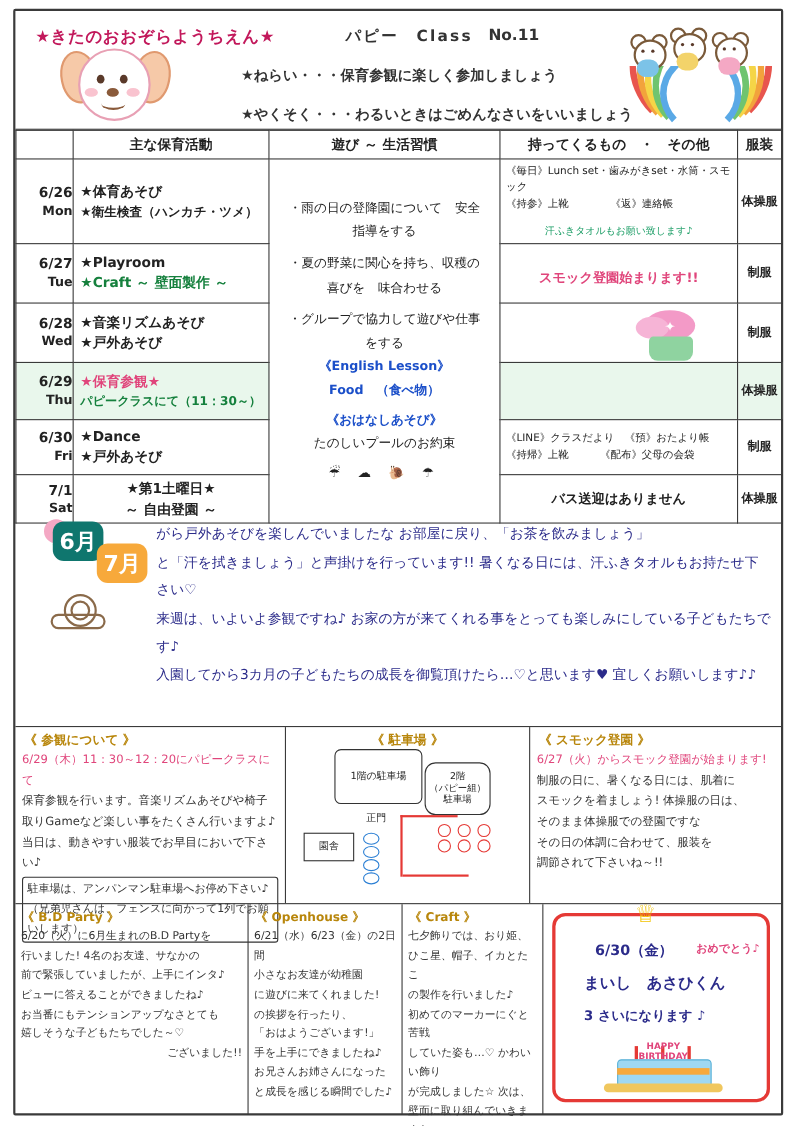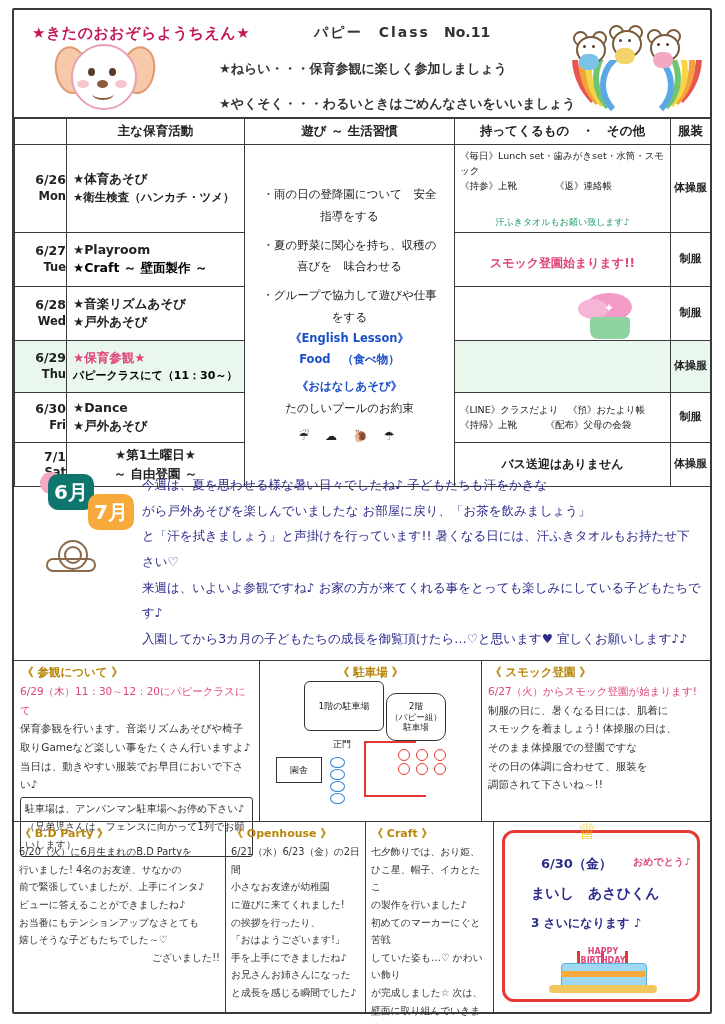--- a/index.html
+++ b/index.html
@@ -86,21 +86,21 @@
   .c-date{width:52px;}
   .c-act{width:178px;}
   .c-play{width:210px;}
   .c-bring{width:216px;}
   .c-wear{width:40px;}
   .datecell{text-align:right;font-size:12.5px;font-weight:bold;line-height:1.35;padding:2px 0;}
   .datecell .d{display:block;}
   .datecell .w{display:block;font-size:11.5px;}
   .act{font-size:12.5px;font-weight:bold;padding:3px 6px;line-height:1.5;}
   .act .pink{color:#e0457b;}
-  .act .blue{color:#000000;}
+  .act .blue{color:#15803d;}
   .playcell{font-size:11.5px;line-height:1.85;padding:6px 12px;text-align:center;}
   .playcell .b{color:#1b4fc9;font-weight:bold;}
   .bring{font-size:9.5px;line-height:1.6;padding:3px 5px;}
   .bring .hl{color:#e0457b;font-weight:bold;font-size:12px;}
   .bring .grn{color:#169b62;font-size:9px;}
   .wear{text-align:center;font-size:11px;font-weight:bold;line-height:1.15;}
   .hl-row{background:#e9f7ec;}
   
   .pot{position:absolute;right:24px;top:4px;width:72px;height:54px;}
   .pot .fl{position:absolute;width:46px;height:28px;border-radius:50%;background:#f39ac7;left:12px;top:2px;}
@@ -286,21 +286,21 @@
             <div class="b">《English Lesson》</div>
             <div class="b">Food　（食べ物）</div>
             <div style="height:6px"></div>
             <div class="b">《おはなしあそび》</div>
             <div>たのしいプールのお約束</div>
             <div class="wx" style="margin-top:6px;">☔ ☁ 🐌 ☂</div>
           </td>
           <td class="bring" style="position:relative;">
             <div style="white-space:pre-line">《毎日》Lunch set・歯みがきset・水筒・スモック
 《持参》上靴　　　　《返》連絡帳</div>
-            <div class="grn" style="margin-top:21px;text-align:center;">汗ふきタオルもお願い致します♪</div>
+            <div class="grn" style="margin-top:10px;text-align:center;">汗ふきタオルもお願い致します♪</div>
           </td>
           <td class="wear">体操服</td>
         </tr>
 
         <tr style="height:54px;">
           <td class="datecell">
             <span class="d">6/27</span>
             <span class="w">Tue</span>
           </td>
           <td class="act">
@@ -387,21 +387,20 @@
       <div style="position:absolute;left:12px;top:18px;width:14px;height:14px;border-radius:50%;background:#bfe3a8;"></div>
     </div>
     <div class="mon-badge">6月</div>
     <div class="mon-badge2">7月</div>
     <div class="snail">
       <div class="sh"></div>
         <div class="sh2"></div>
         <div class="bd"></div>
     </div>
     <div class="letter-text">
-      <p>今週は、夏を思わせる様な暑い日々でしたね♪ 子どもたちも汗をかきな</p>
       <p>がら戸外あそびを楽しんでいましたな お部屋に戻り、「お茶を飲みましょう」</p>
       <p>と「汗を拭きましょう」と声掛けを行っています!! 暑くなる日には、汗ふきタオルもお持たせ下さい♡</p>
       <p>来週は、いよいよ参観ですね♪ お家の方が来てくれる事をとっても楽しみにしている子どもたちです♪</p>
       <p>入園してから3カ月の子どもたちの成長を御覧頂けたら…♡と思います♥ 宜しくお願いします♪♪</p>
     </div>
   </div>
 
   <div class="panels">
     <div class="pn p1">
       <div class="pn-title">《 参観について 》</div>

